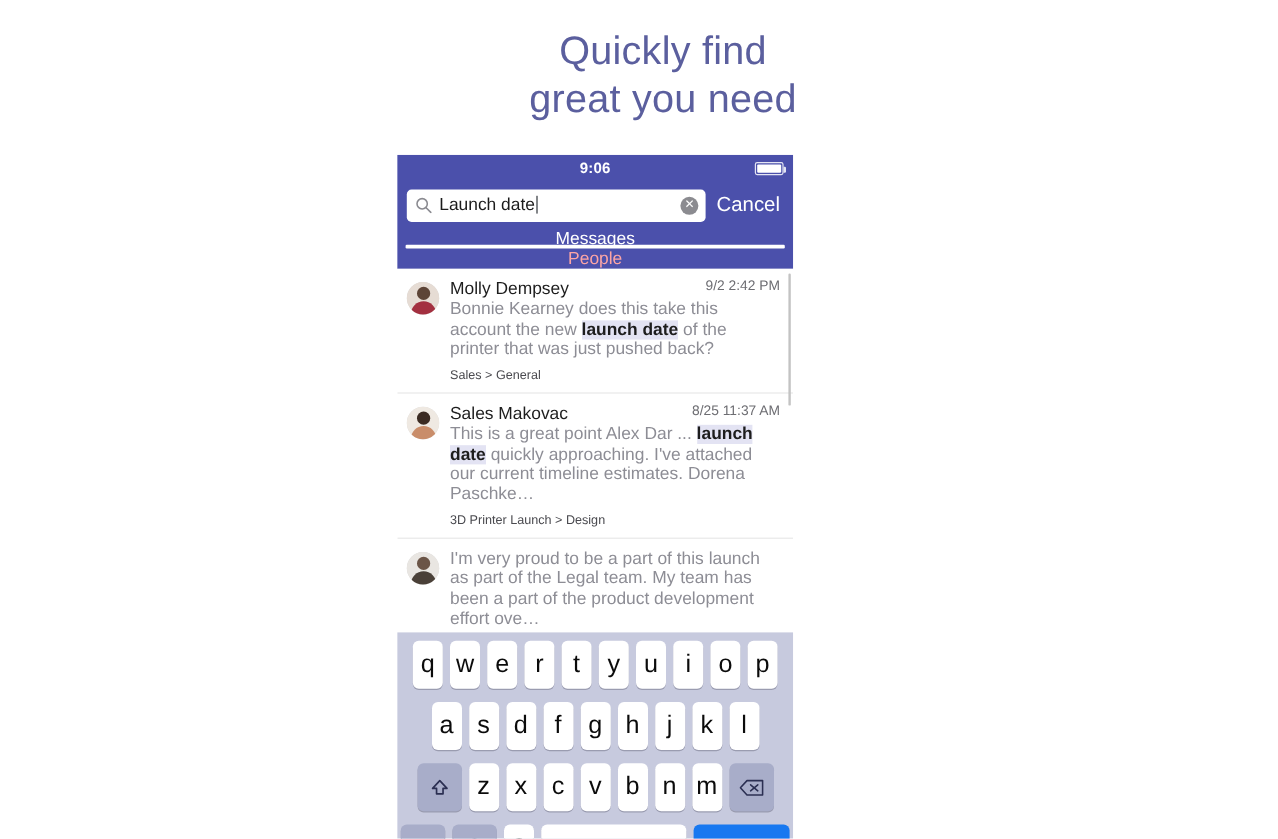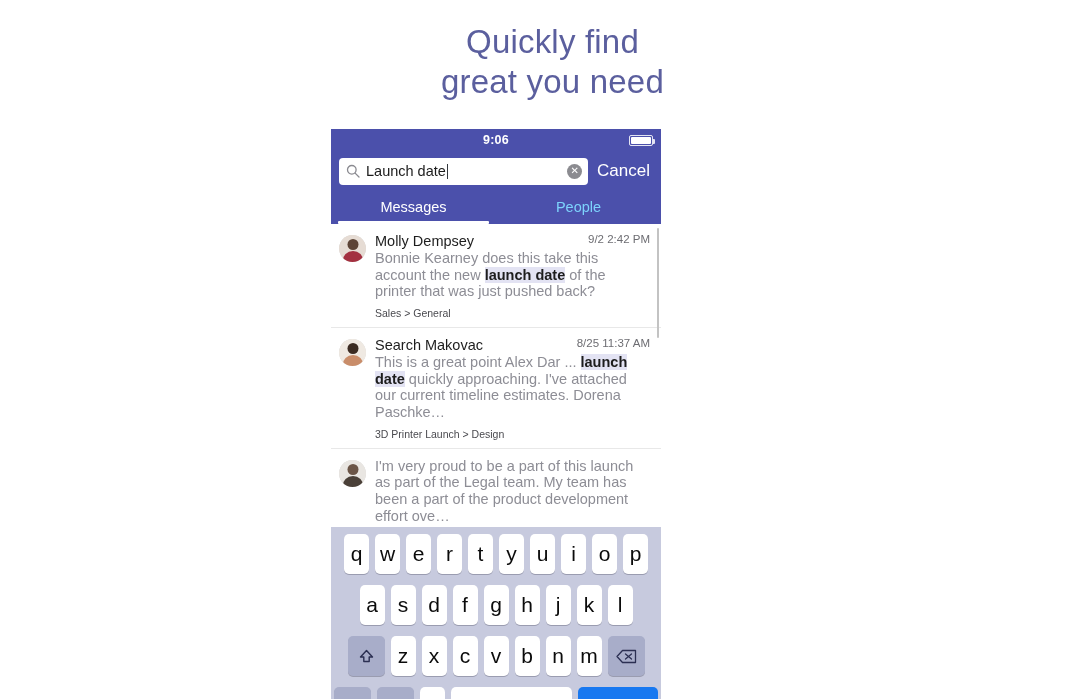--- a/index.html
+++ b/index.html
@@ -148,20 +148,21 @@
     white-space: nowrap;
     font-weight: 400;
     text-align: right;
   }
 
   
   .tabs {
     display: flex;
     height: 34px;
     margin-top: 3px;
+    flex-direction: column;
   }
   .tab {
     flex: 1;
     display: flex;
     align-items: center;
     justify-content: center;
     color: #ffffff;
     font-size: 14.5px;
     position: relative;
     height: 34px;
@@ -169,21 +170,21 @@
   .tab.active::after {
     content: "";
     position: absolute;
     bottom: 0;
     left: 7px;
     right: 7px;
     height: 3px;
     background: #ffffff;
     border-radius: 1px;
   }
-  .tab:not(.active) { color: #7dd3fc; }
+  .tab:not(.active) { color: #fca5a5; }
 
   
   .results {
     background: #ffffff;
     height: 303px;
     overflow: hidden;
     position: relative;
   }
   .result-item {
     display: flex;
@@ -383,21 +384,21 @@
     </div>
 
     <div class="result-item">
       <div class="avatar">
         <div class="a-bg" style="background:#efe9e2"></div>
         <div class="a-head" style="background:#3b2b22"></div>
         <div class="a-body" style="background:#c98d6a"></div>
       </div>
       <div class="result-body">
         <div class="result-top">
-          <span class="result-name">Search Makovac</span>
+          <span class="result-name">Sales Makovac</span>
           <span class="result-time">8/25 11:37 AM</span>
         </div>
         <div class="result-snippet"><span>This is a great point Alex Dar ... </span><span class="hl">launch date</span><span> quickly approaching. I've attached our current timeline estimates. Dorena Paschke…</span></div>
         <div class="result-channel">3D Printer Launch &gt; Design</div>
       </div>
     </div>
 
     <div class="result-item">
       <div class="avatar">
         <div class="a-bg" style="background:#e9e6e2"></div>

